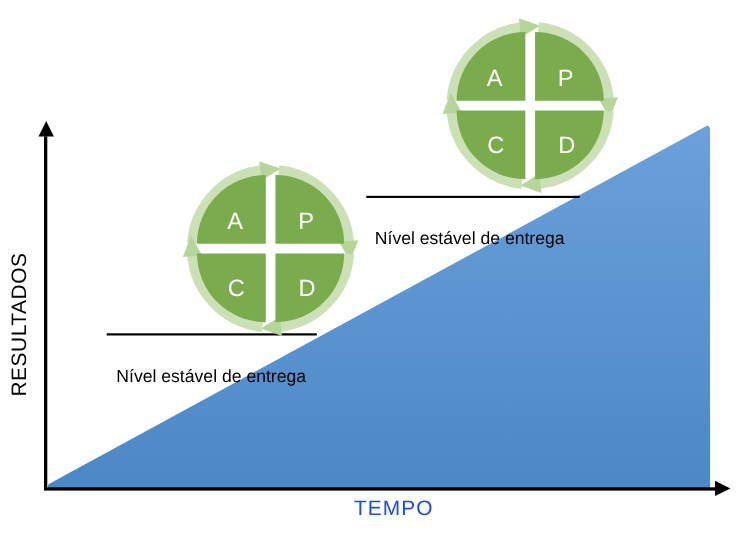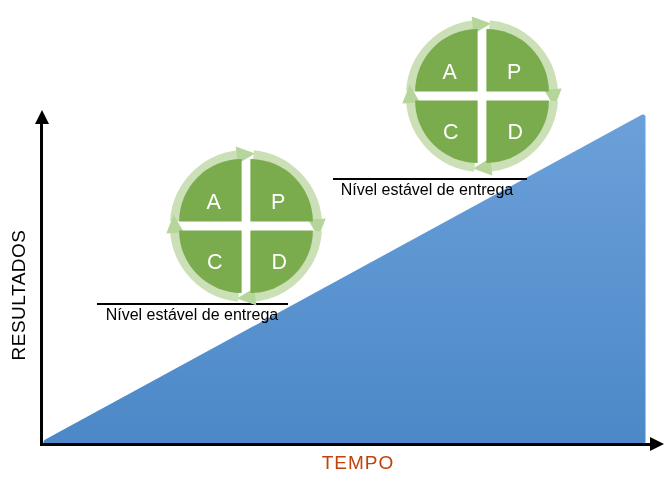--- a/index.html
+++ b/index.html
@@ -10,26 +10,26 @@
   
   .y-axis-line{position:absolute;left:40px;top:124px;width:3px;height:320px;background:#000;}
   .y-axis-arrow{position:absolute;left:35px;top:110px;width:0;height:0;
     border-left:7px solid transparent;border-right:7px solid transparent;border-bottom:14px solid #000;}
   .x-axis-line{position:absolute;left:40px;top:443px;width:612px;height:3px;background:#000;}
   .x-axis-arrow{position:absolute;left:650px;top:437px;width:0;height:0;
     border-top:7.5px solid transparent;border-bottom:7.5px solid transparent;border-left:14px solid #000;}
   .y-axis-label{position:absolute;left:19px;top:295px;transform:translate(-50%,-50%) rotate(-90deg);
     white-space:nowrap;font-size:19px;color:#000;letter-spacing:0.5px;}
   .x-axis-label{position:absolute;left:258px;top:452px;width:200px;text-align:center;
-    font-size:19px;color:#c2410c;letter-spacing:1px;}
+    font-size:19px;color:#1d4ed8;letter-spacing:1px;}
   
   .slope{position:absolute;left:40px;top:110px;}
   
   .baseline-line{position:absolute;height:2px;background:#000;}
-  .baseline-label{position:absolute;font-size:16px;color:#000;text-align:center;white-space:nowrap;}
+  .baseline-label{position:absolute;font-size:16px;color:#000;text-align:center;white-space:nowrap;margin-top:28px;}
   .baseline-line.lower{left:97px;top:303px;width:191px;}
   .baseline-label.lower{left:92px;top:306px;width:200px;}
   .baseline-line.upper{left:333px;top:178px;width:194px;}
   .baseline-label.upper{left:327px;top:181px;width:200px;}
   
   .wheel{position:absolute;width:166px;height:166px;}
   .wheel.lower{left:163px;top:143px;}
   .wheel.upper{left:399px;top:13px;}
   .wheel svg{display:block;width:100%;height:100%;}
   .wedge{fill:#7aac4e;}

